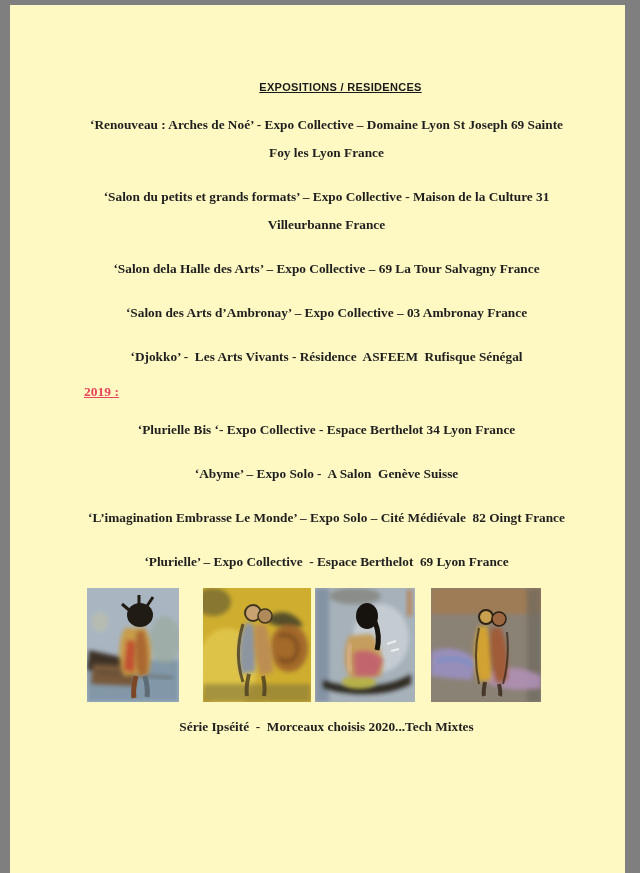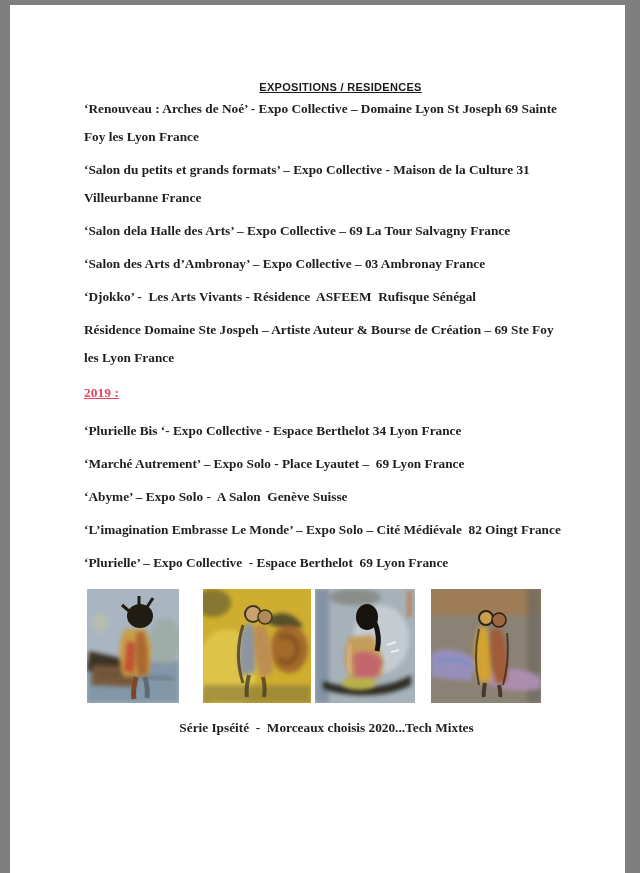--- a/index.html
+++ b/index.html
@@ -7,21 +7,21 @@
     width:640px;height:873px;
     background:#7f7f7f;
     font-family:"Liberation Serif", serif;
     overflow:hidden;
     position:relative;
   }
   .sheet{
     position:absolute;
     left:10px;top:5px;
     width:615px;height:868px;
-    background:#ffffff;
+    background:#fef9c3;
   }
   .content{
     padding:74px 56px 0 74px;
     color:#1f1f1f;
   }
   .doc-title{
     text-align:center;
     font-family:"Liberation Sans", sans-serif;
     font-weight:bold;
     font-size:11px;
@@ -36,23 +36,24 @@
     font-size:13.5px;
     font-weight:bold;
     line-height:17px;
     color:#e8455c;
     text-decoration:underline;
   }
   .entry{
     font-size:13.3px;
     font-weight:bold;
     line-height:28px;
-    margin:0 0 5px 0;
+    margin:16px 0 5px 0;
     white-space:pre-wrap;
     color:#1f1f1f;
+    text-align:center;
   }
   .thumbs{
     display:flex;
     align-items:flex-start;
     margin:12px 0 0 3px;
   }
   .thumb{height:114px;display:block;background:#9aa7b2;}
   .thumb-1{width:92px;margin-right:24px;}
   .thumb-2{width:108px;margin-right:4px;}
   .thumb-3{width:100px;margin-right:16px;}
@@ -75,26 +76,24 @@
   <div class="content">
 
     <p class="doc-title">EXPOSITIONS / RESIDENCES</p>
 
 
     <p class="entry">‘Renouveau : Arches de Noé’ - Expo Collective – Domaine Lyon St Joseph 69 Sainte Foy les Lyon France</p>
     <p class="entry">‘Salon du petits et grands formats’ – Expo Collective - Maison de la Culture 31 Villeurbanne France</p>
     <p class="entry">‘Salon dela Halle des Arts’ – Expo Collective – 69 La Tour Salvagny France</p>
     <p class="entry">‘Salon des Arts d’Ambronay’ – Expo Collective – 03 Ambronay France</p>
     <p class="entry">‘Djokko’ -  Les Arts Vivants - Résidence  ASFEEM  Rufisque Sénégal</p>
-    <p class="entry">Résidence Domaine Ste Jospeh – Artiste Auteur &amp; Bourse de Création – 69 Ste Foy les Lyon France</p>
 
     <p class="year-heading">2019 :</p>
 
     <p class="entry">‘Plurielle Bis ‘- Expo Collective - Espace Berthelot 34 Lyon France</p>
-    <p class="entry">‘Marché Autrement’ – Expo Solo - Place Lyautet –  69 Lyon France</p>
     <p class="entry">‘Abyme’ – Expo Solo -  A Salon  Genève Suisse</p>
     <p class="entry">‘L’imagination Embrasse Le Monde’ – Expo Solo – Cité Médiévale  82 Oingt France</p>
     <p class="entry">‘Plurielle’ – Expo Collective  - Espace Berthelot  69 Lyon France</p>
 
     <div class="thumbs">
 
       <span class="thumb thumb-1">
         <svg viewBox="0 0 92 114" xmlns="http://www.w3.org/2000/svg">
           <defs>
               <filter id="b1" x="-30%" y="-30%" width="160%" height="160%">

